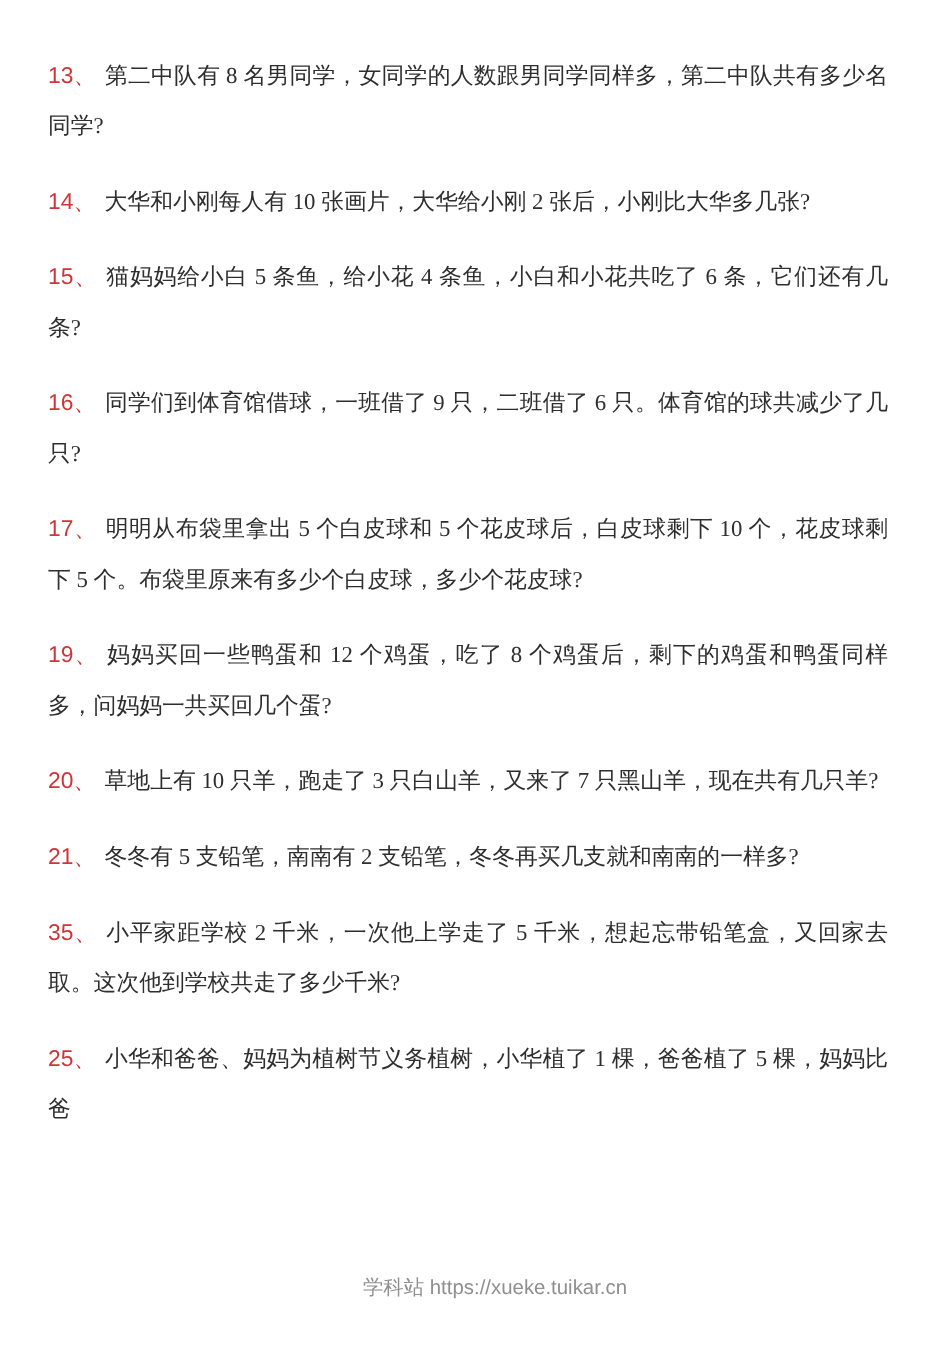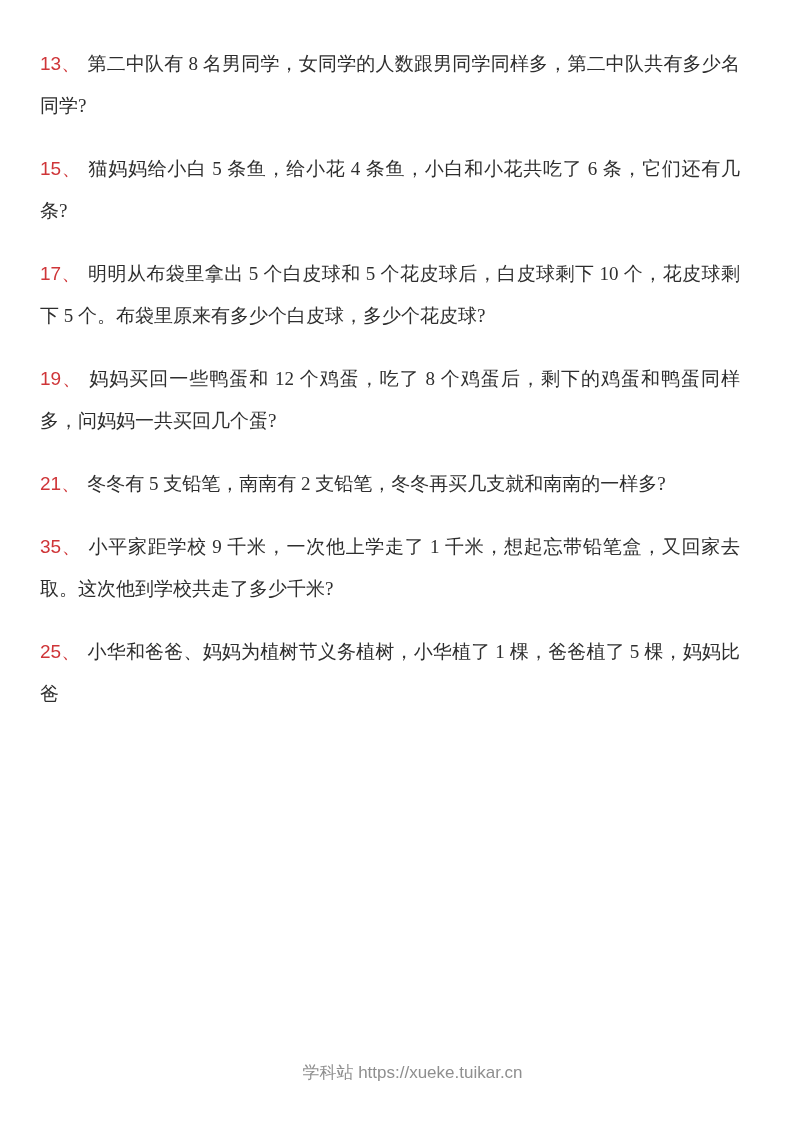--- a/index.html
+++ b/index.html
@@ -60,42 +60,51 @@
 </head>
 <body>
 
 <div class="page">
 
   <main class="problem-list">
     <p class="problem">
       <span class="problem-num">13、</span><span class="problem-text">第二中队有 8 名男同学，女同学的人数跟男同学同样多，第二中队共有多少名同学?</span>
     </p>
 
+    <p class="problem">
+      <span class="problem-num">14、</span><span class="problem-text">大华和小刚每人有 10 张画片，大华给小刚 2 张后，小刚比大华多几张?</span>
+    </p>
 
     <p class="problem">
       <span class="problem-num">15、</span><span class="problem-text">猫妈妈给小白 5 条鱼，给小花 4 条鱼，小白和小花共吃了 6 条，它们还有几条?</span>
     </p>
 
+    <p class="problem">
+      <span class="problem-num">16、</span><span class="problem-text">同学们到体育馆借球，一班借了 9 只，二班借了 6 只。体育馆的球共减少了几只?</span>
+    </p>
 
     <p class="problem">
       <span class="problem-num">17、</span><span class="problem-text">明明从布袋里拿出 5 个白皮球和 5 个花皮球后，白皮球剩下 10 个，花皮球剩下 5 个。布袋里原来有多少个白皮球，多少个花皮球?</span>
     </p>
 
 
     <p class="problem">
       <span class="problem-num">19、</span><span class="problem-text">妈妈买回一些鸭蛋和 12 个鸡蛋，吃了 8 个鸡蛋后，剩下的鸡蛋和鸭蛋同样多，问妈妈一共买回几个蛋?</span>
     </p>
 
+    <p class="problem">
+      <span class="problem-num">20、</span><span class="problem-text">草地上有 10 只羊，跑走了 3 只白山羊，又来了 7 只黑山羊，现在共有几只羊?</span>
+    </p>
 
     <p class="problem">
       <span class="problem-num">21、</span><span class="problem-text">冬冬有 5 支铅笔，南南有 2 支铅笔，冬冬再买几支就和南南的一样多?</span>
     </p>
 
     <p class="problem">
-      <span class="problem-num">35、</span><span class="problem-text">小平家距学校 9 千米，一次他上学走了 1 千米，想起忘带铅笔盒，又回家去取。这次他到学校共走了多少千米?</span>
+      <span class="problem-num">35、</span><span class="problem-text">小平家距学校 2 千米，一次他上学走了 5 千米，想起忘带铅笔盒，又回家去取。这次他到学校共走了多少千米?</span>
     </p>
 
 
 
     <p class="problem">
       <span class="problem-num">25、</span><span class="problem-text">小华和爸爸、妈妈为植树节义务植树，小华植了 1 棵，爸爸植了 5 棵，妈妈比爸</span>
     </p>
   </main>
 
   <div class="page-footer">学科站 https://xueke.tuikar.cn</div>

